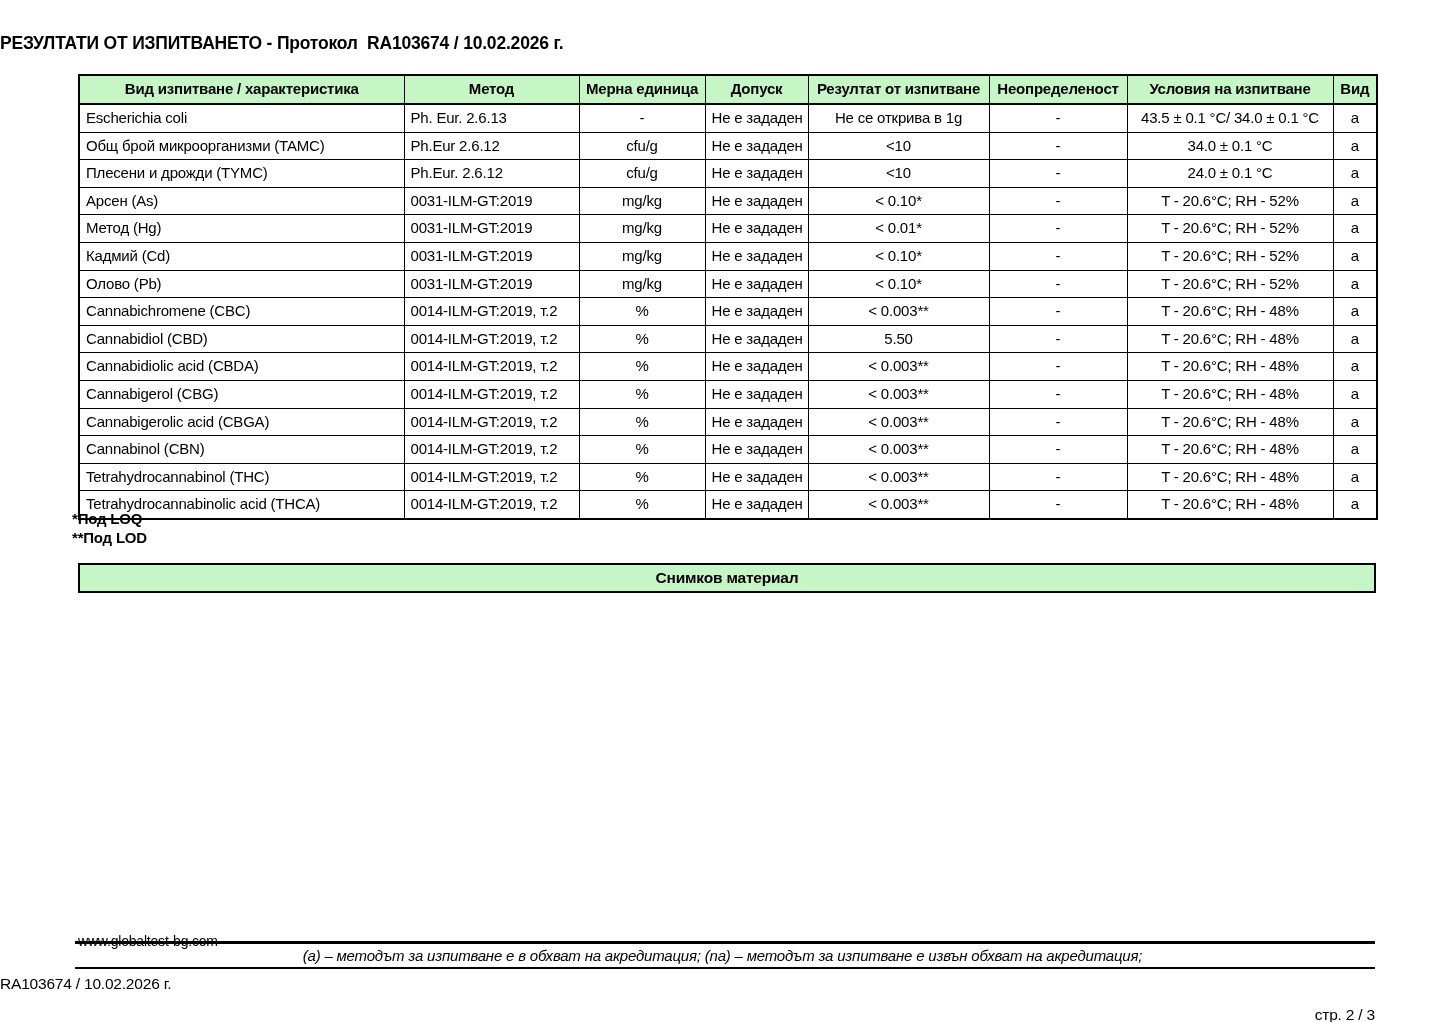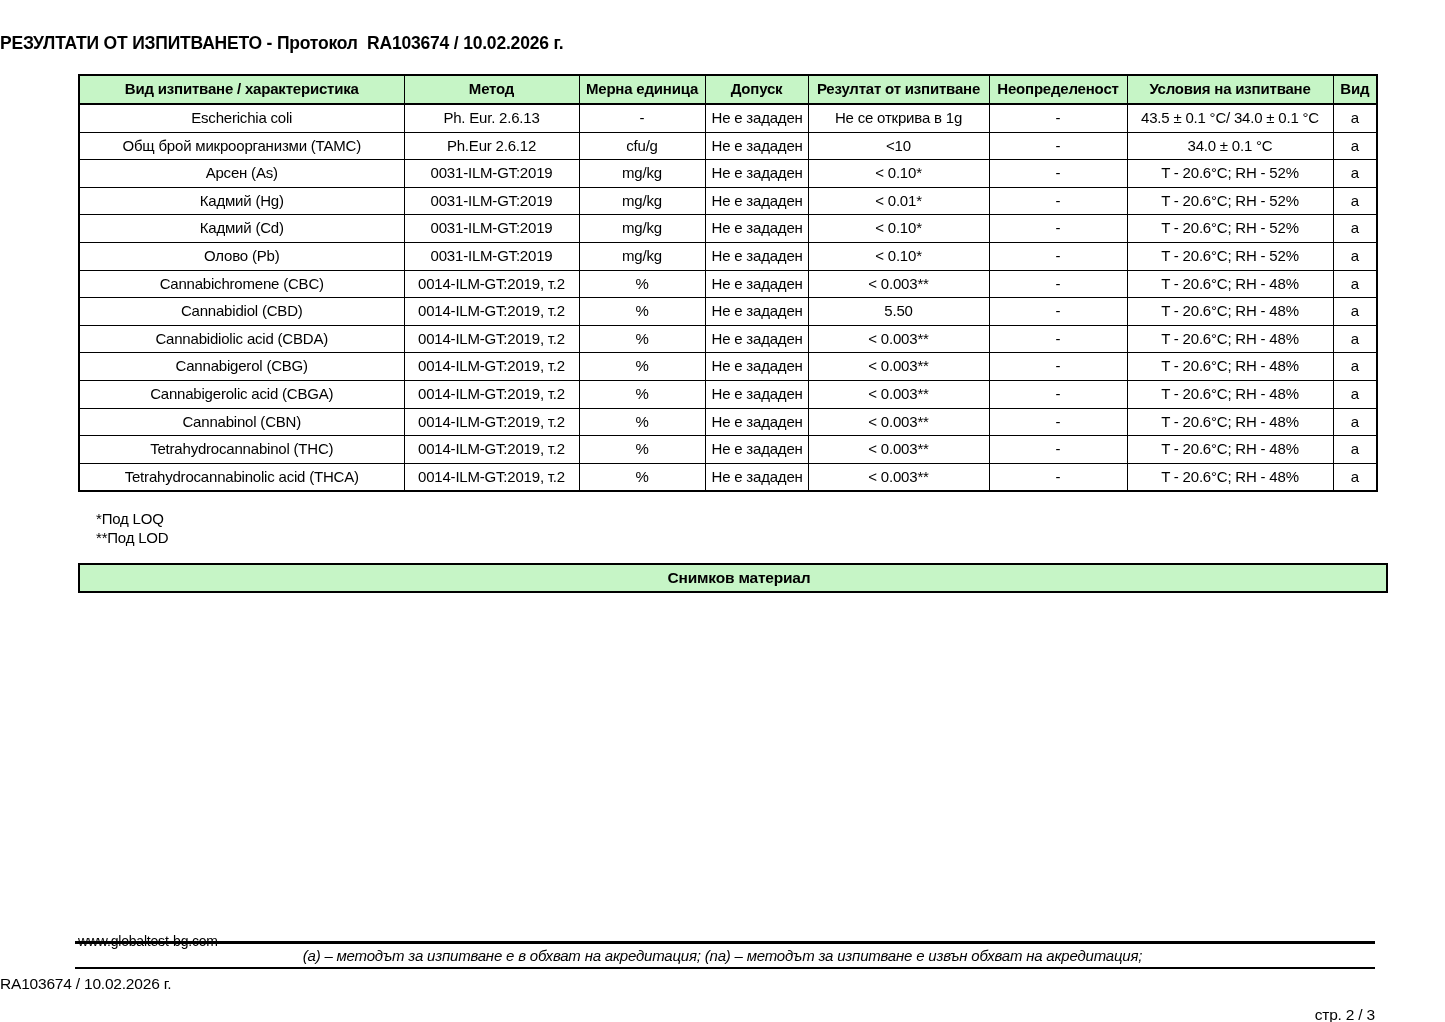--- a/index.html
+++ b/index.html
@@ -26,34 +26,33 @@
     border:1.5px solid var(--border);
     font-size:15px;line-height:1.1;
     padding:0 6px;height:26.6px;
     overflow:hidden;white-space:nowrap;
     letter-spacing:-0.2px;
   }
   table.results th{
     background:var(--green);font-weight:bold;
     height:27px;border-bottom:2px solid var(--border);
   }
-  td.al{text-align:center;}
+  td.al{text-align:left;}
   td.ac{text-align:center;}
   .c0{width:325px}.c1{width:175px}.c2{width:126px}.c3{width:103px}
   .c4{width:181px}.c5{width:138px}.c6{width:206px}.c7{width:44px}
   .footnotes{
-    position:absolute;left:96px;top:510px;
-    font-size:15px;line-height:18.5px;letter-spacing:-0.2px;
+    position:absolute;left:72px;top:510px;
+    font-size:15px;line-height:18.5px;letter-spacing:-0.2px;font-weight:bold;
   }
   .photo-banner{
     position:absolute;left:78px;top:563px;width:1294px;height:26px;
     background:var(--green);border:2px solid var(--border);
     text-align:center;font-weight:bold;font-size:15.5px;line-height:26px;
     letter-spacing:-0.2px;
-    padding-left:12px;
   }
   .rule-top{
     position:absolute;left:75px;width:1300px;top:941px;height:3px;
     background:var(--border);
   }
   .accreditation-note{
     position:absolute;left:0;top:947px;width:100%;
     text-align:center;font-style:italic;font-size:15px;letter-spacing:-0.2px;
   }
   .rule-bottom{
@@ -115,31 +114,41 @@
           <td class="al">Общ брой микроорганизми (TAMC)</td>
           <td class="al">Ph.Eur 2.6.12</td>
           <td class="ac">cfu/g</td>
           <td class="ac">Не е зададен</td>
           <td class="ac">&lt;10</td>
           <td class="ac">-</td>
           <td class="ac">34.0 ± 0.1 °C</td>
           <td class="ac">а</td>
         </tr>
         <tr>
+          <td class="al">Плесени и дрожди (TYMC)</td>
+          <td class="al">Ph.Eur. 2.6.12</td>
+          <td class="ac">cfu/g</td>
+          <td class="ac">Не е зададен</td>
+          <td class="ac">&lt;10</td>
+          <td class="ac">-</td>
+          <td class="ac">24.0 ± 0.1 °C</td>
+          <td class="ac">а</td>
+        </tr>
+        <tr>
           <td class="al">Арсен (As)</td>
           <td class="al">0031-ILM-GT:2019</td>
           <td class="ac">mg/kg</td>
           <td class="ac">Не е зададен</td>
           <td class="ac">&lt; 0.10*</td>
           <td class="ac">-</td>
           <td class="ac">T - 20.6°C; RH - 52%</td>
           <td class="ac">а</td>
         </tr>
         <tr>
-          <td class="al">Кадмий (Hg)</td>
+          <td class="al">Метод (Hg)</td>
           <td class="al">0031-ILM-GT:2019</td>
           <td class="ac">mg/kg</td>
           <td class="ac">Не е зададен</td>
           <td class="ac">&lt; 0.01*</td>
           <td class="ac">-</td>
           <td class="ac">T - 20.6°C; RH - 52%</td>
           <td class="ac">а</td>
         </tr>
         <tr>
           <td class="al">Кадмий (Cd)</td>

